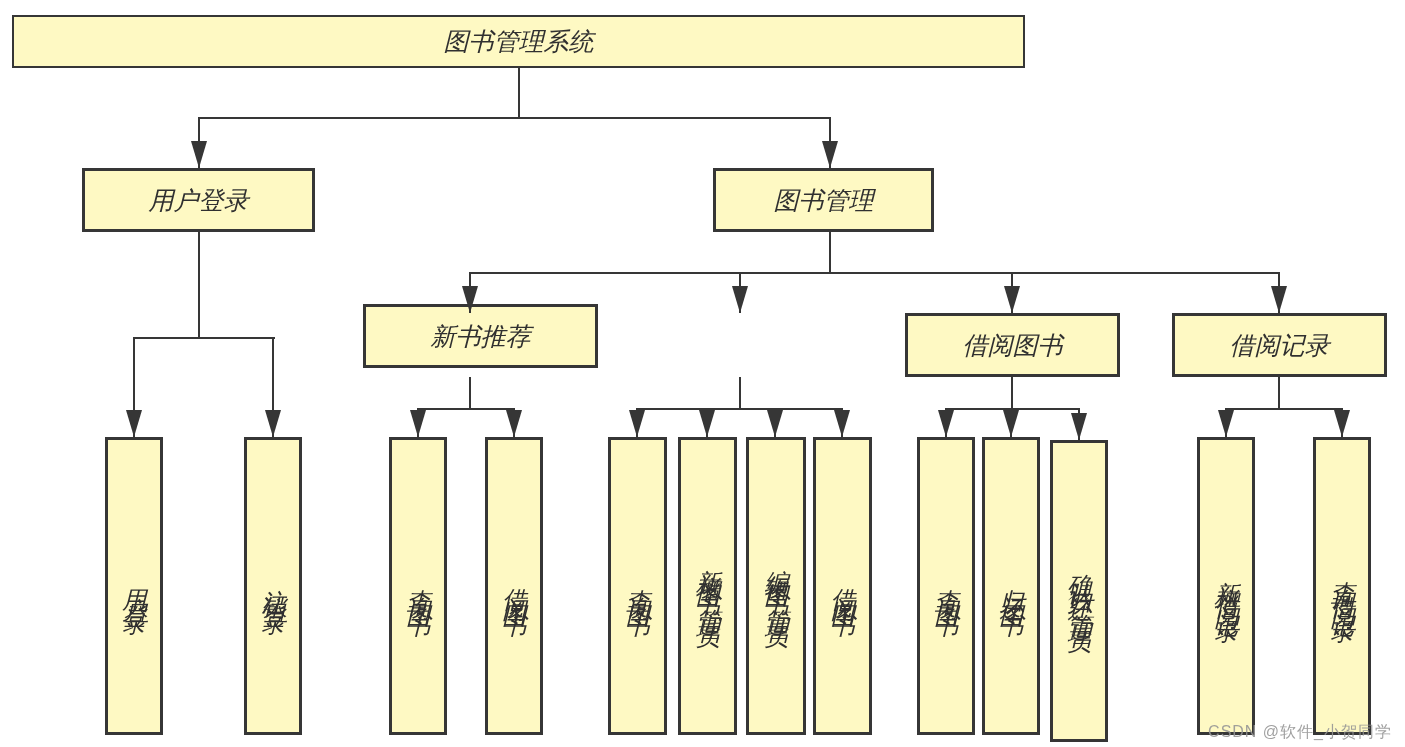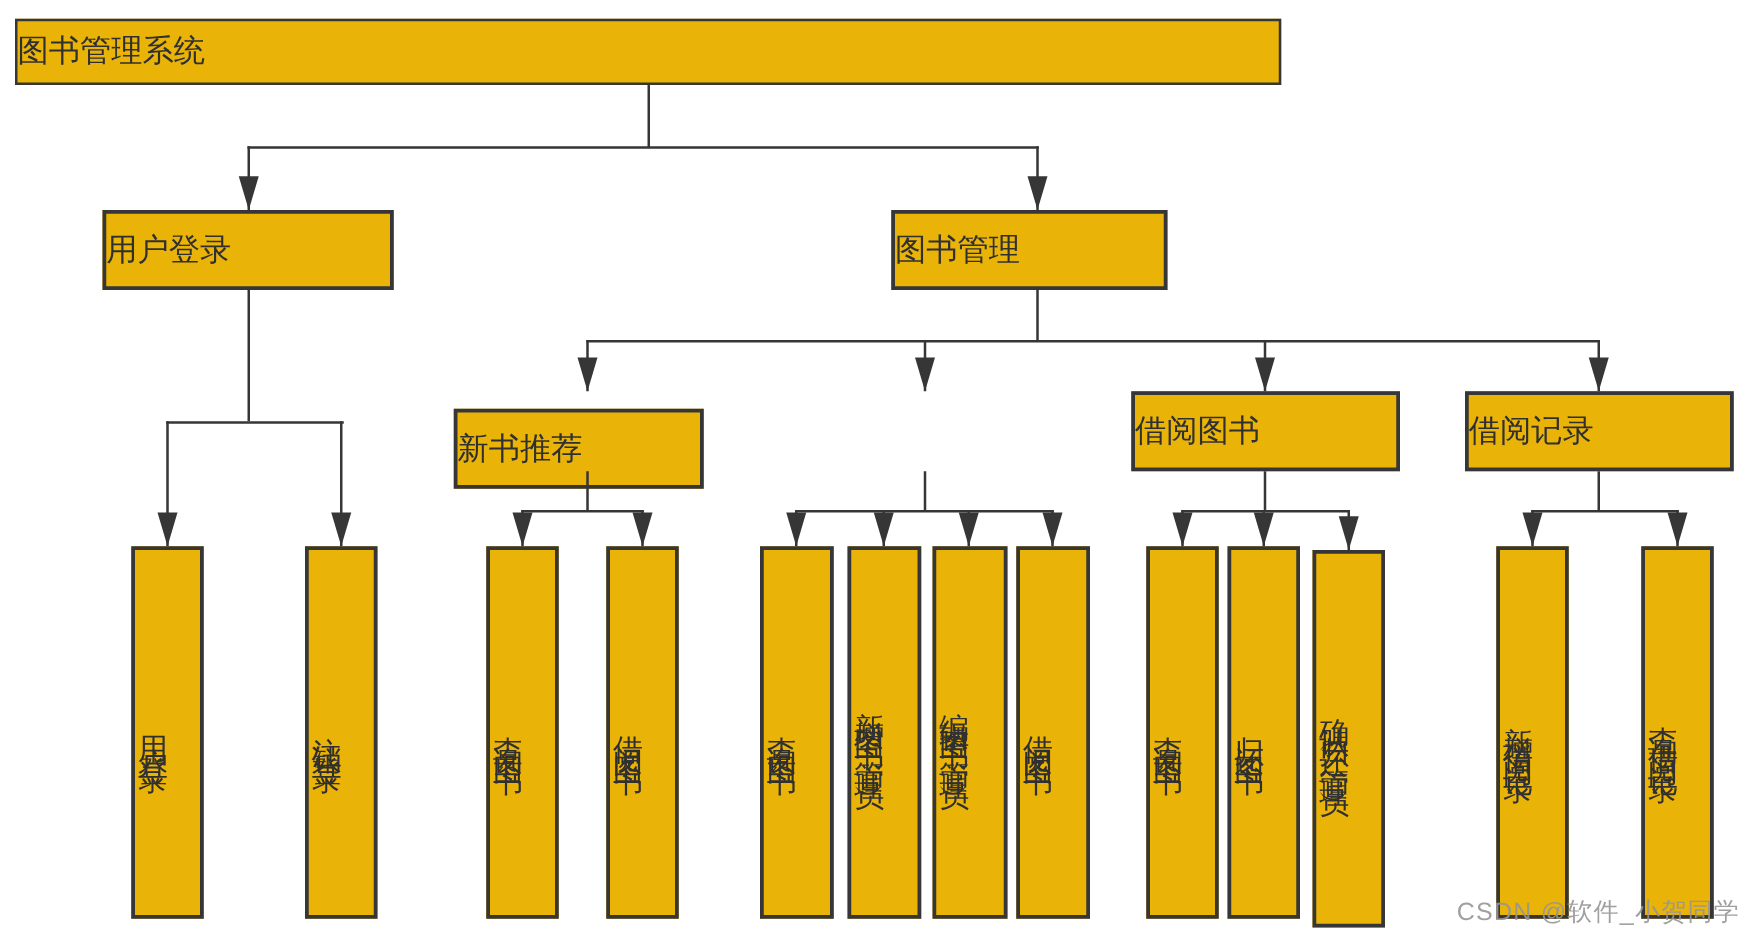--- a/index.html
+++ b/index.html
@@ -1,57 +1,57 @@
 <!DOCTYPE html>
 <html><head>
 <meta charset="utf-8">
 <style>
   html,body{margin:0;padding:0;background:#ffffff;}
   .wrap{
     position:relative;width:1405px;height:747px;background:#ffffff;
     font-family:"Liberation Sans","DejaVu Sans",sans-serif;color:#303030;overflow:hidden;
   }
   .box{
-    position:absolute;box-sizing:border-box;border:3px solid #363636;background:#eab308;
-    display:flex;align-items:center;justify-content:flex-start;font-size:25px;line-height:1;
+    position:absolute;box-sizing:border-box;border:3px solid #363636;background:#fef9c3;
+    display:flex;align-items:center;justify-content:center;font-size:25px;line-height:1;font-style:italic;
   }
   .root{border-width:2px;}
   .vtext{
     writing-mode:vertical-rl;text-orientation:mixed;
     font-size:24px;letter-spacing:8px;line-height:1.1;
   }
   .ln{position:absolute;background:#363636;}
   .arr{
     position:absolute;width:0;height:0;
     border-left:8px solid transparent;border-right:8px solid transparent;
     border-top:27px solid #363636;
   }
   .wm{
-    position:absolute;right:13px;bottom:4px;font-size:20px;
+    position:absolute;right:13px;bottom:4px;font-size:16px;
     color:rgba(150,150,150,0.9);letter-spacing:1px;white-space:nowrap;z-index:5;
   }
 </style>
 </head>
 <body>
 
 <div class="wrap">
 
   <div class="box root" style="left:12px;top:15px;width:1013px;height:53px;">
     <span>图书管理系统</span>
   </div>
 
   <div class="box" style="left:82px;top:168px;width:233px;height:64px;">
     <span>用户登录</span>
   </div>
 
   <div class="box" style="left:713px;top:168px;width:221px;height:64px;">
     <span>图书管理</span>
   </div>
 
-  <div class="box" style="left:363px;top:327px;width:200px;height:64px;">
+  <div class="box" style="left:363px;top:304px;width:235px;height:64px;">
     <span>新书推荐</span>
   </div>
 
 
   <div class="box" style="left:905px;top:313px;width:215px;height:64px;">
     <span>借阅图书</span>
   </div>
 
   <div class="box" style="left:1172px;top:313px;width:215px;height:64px;">
     <span>借阅记录</span>

